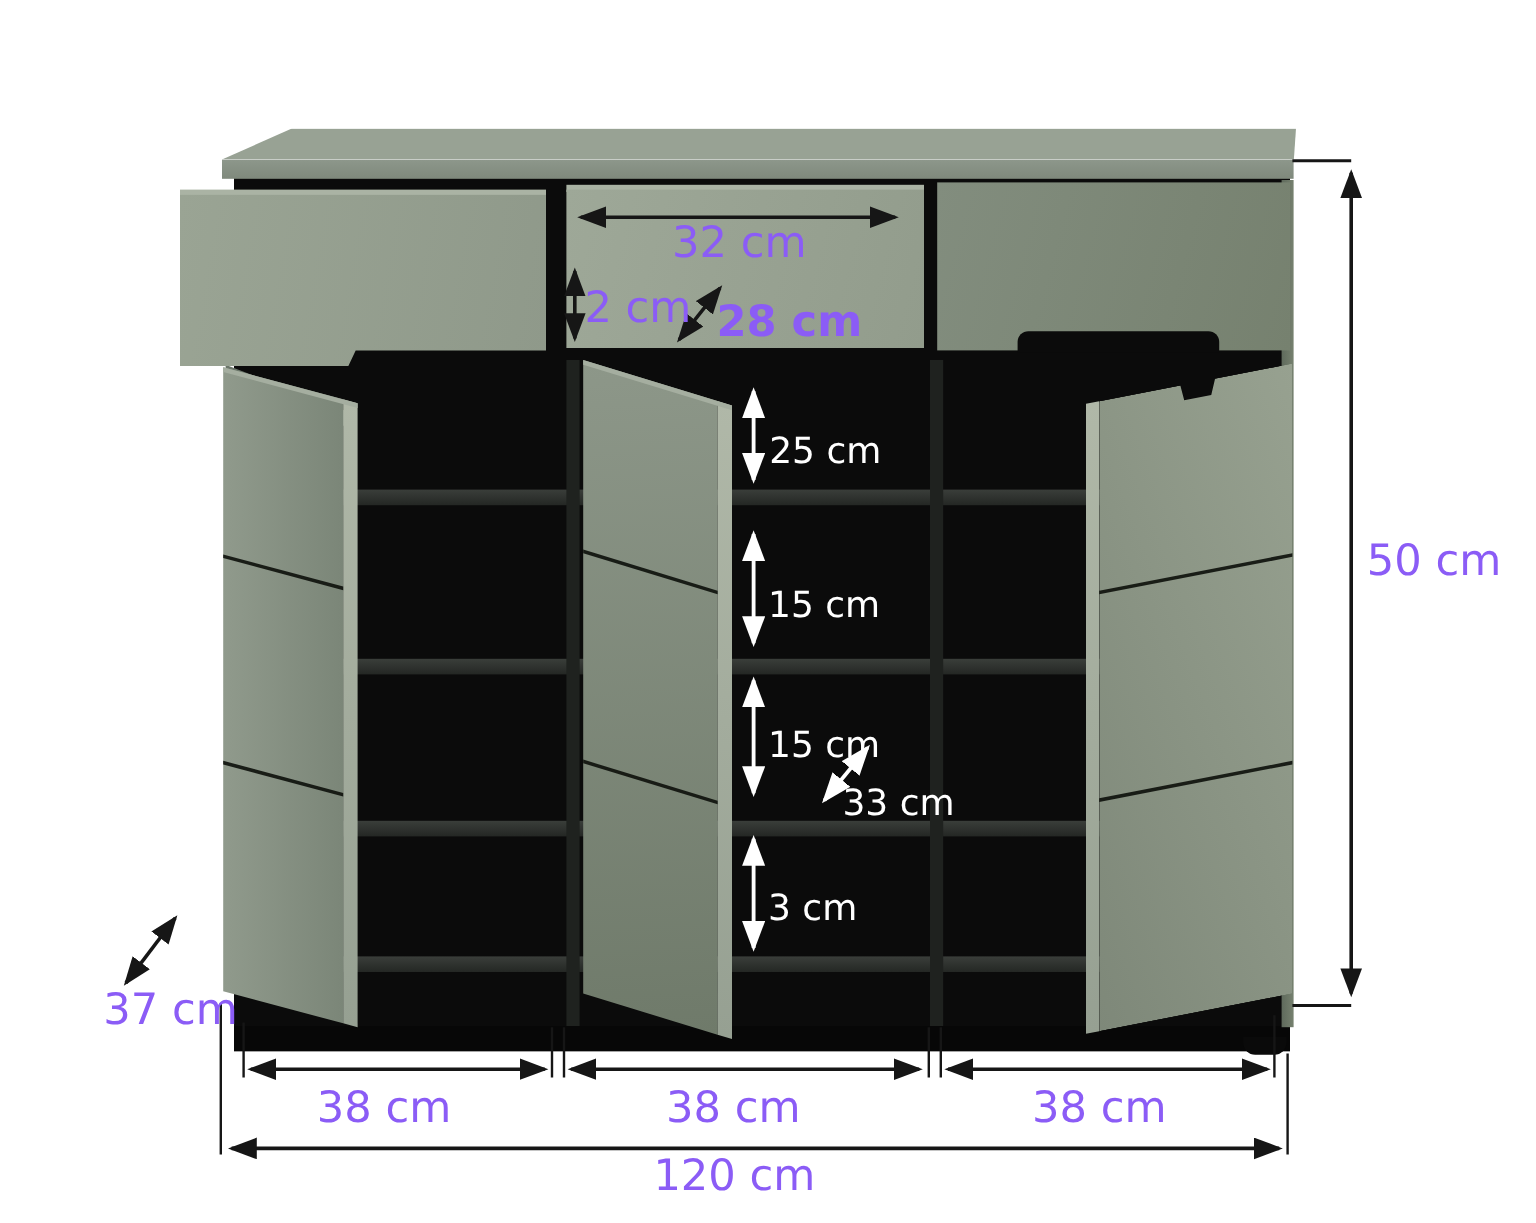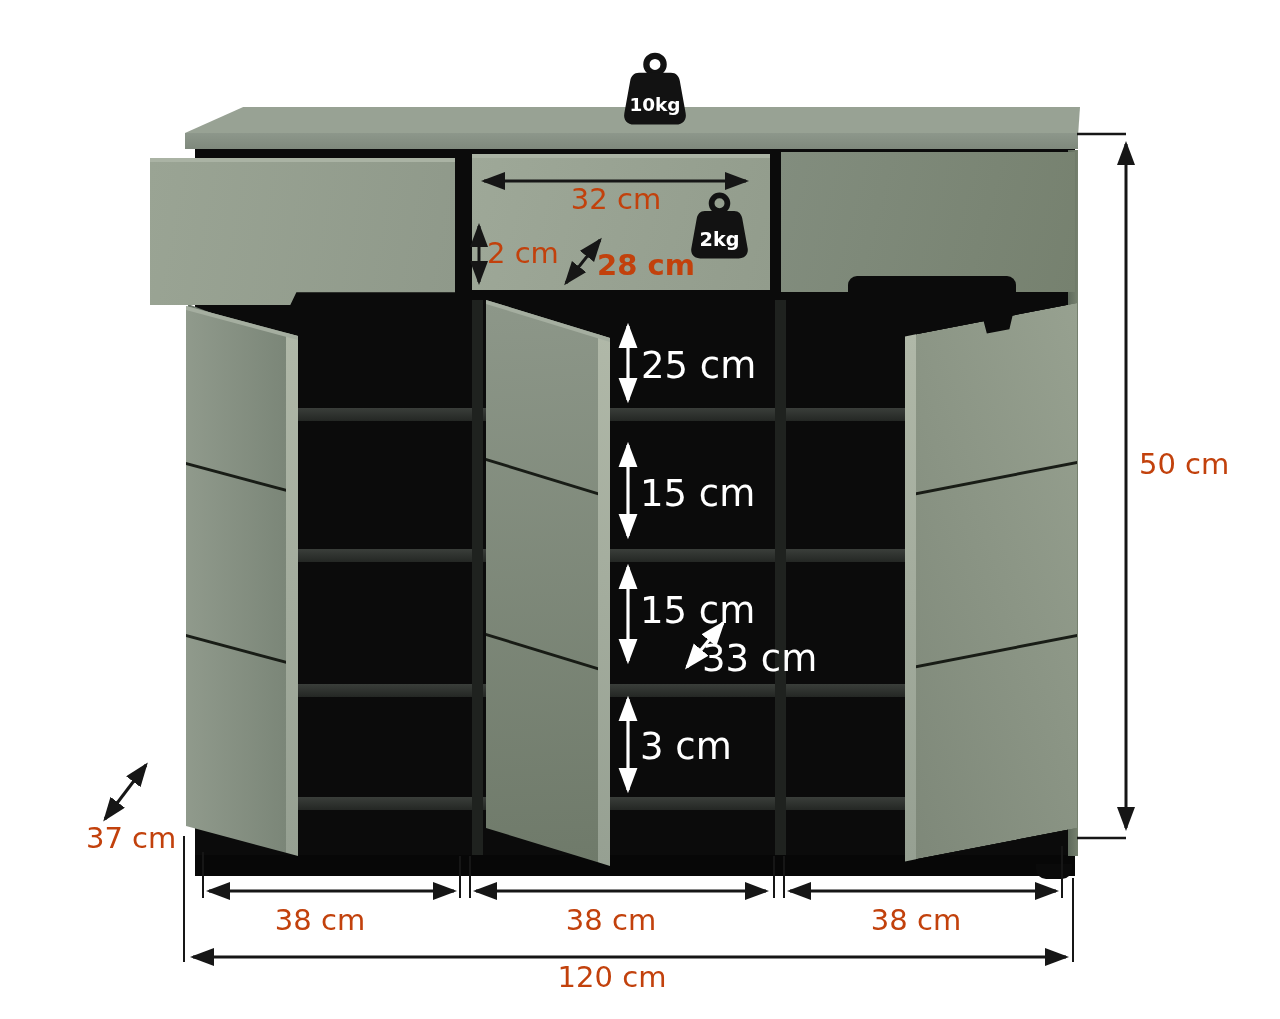--- a/index.html
+++ b/index.html
@@ -1,20 +1,20 @@
 <!DOCTYPE html>
 <html><head>
 <meta charset="utf-8">
 <style>
   html,body{margin:0;padding:0;background:#fff;}
   .stage{position:relative;width:1280px;height:1019px;background:#ffffff;overflow:hidden;
          font-family:"DejaVu Sans","Liberation Sans",sans-serif;}
   .abs{position:absolute;}
-  .dim-label{position:absolute;font-size:29px;color:#c2410c;white-space:nowrap;line-height:1;}
-  .dim-label.white{color:#ffffff;font-size:37px;}
+  .dim-label{position:absolute;font-size:36px;color:#8b5cf6;white-space:nowrap;line-height:1;}
+  .dim-label.white{color:#ffffff;font-size:30px;margin-top:15px;}
   .dim-label.ctr{transform:translateX(-50%);}
   .groove{position:absolute;left:0;height:3px;background:rgba(15,18,13,.92);}
   svg{display:block;}
 </style>
 </head>
 <body>
 
 <div class="stage">
 
   <div class="abs" style="left:195px;top:148px;width:880px;height:728px;background:#0b0b0b;"></div>
@@ -64,35 +64,21 @@
     <div class="abs" style="left:11px;top:0;width:161px;height:100%;background:linear-gradient(250deg,#97a190,#7e8879);
                 clip-path:polygon(0 0,42% 0,44% 13px,58% 13px,60% 0,100% 0,100% 100%,0 100%);"></div>
     <div class="groove" style="top:30%;left:11px;width:161px;"></div>
     <div class="groove" style="top:63%;left:11px;width:161px;"></div>
   </div>
 
   <div class="abs" style="left:185px;top:107px;width:895px;height:26px;background:#98a294;
               clip-path:polygon(6.5% 0,100% 0,99.8% 100%,0 100%);"></div>
   <div class="abs" style="left:185px;top:133px;width:893px;height:16px;background:linear-gradient(#8d978b,#7f897c);"></div>
 
-  <div class="abs" style="left:613px;top:51px;width:84px;height:84px;">
-    <svg width="84" height="84" viewBox="0 0 100 100">
-      <path fill="#121212" fill-rule="evenodd" d="M36,16 a14,14 0 1,0 28,0 a14,14 0 1,0 -28,0 M43.5,16 a6.5,6.5 0 1,1 13,0 a6.5,6.5 0 1,1 -13,0"></path>
-      <path fill="#121212" d="M31 26 L69 26 C75 26 78.5 30 79.5 35.5 L86.5 74 C88 82 83 87.5 75 87.5 L25 87.5 C17 87.5 12 82 13.5 74 L20.5 35.5 C21.5 30 25 26 31 26 Z"></path>
-      <text x="50" y="71" text-anchor="middle" font-size="22" font-weight="bold" fill="#ffffff">10kg</text>
-    </svg>
-  </div>
 
-  <div class="abs" style="left:681px;top:187px;width:77px;height:85px;">
-    <svg width="77" height="85" viewBox="0 0 100 100">
-      <path fill="#121212" fill-rule="evenodd" d="M36,16 a14,14 0 1,0 28,0 a14,14 0 1,0 -28,0 M43.5,16 a6.5,6.5 0 1,1 13,0 a6.5,6.5 0 1,1 -13,0"></path>
-      <path fill="#121212" d="M31 26 L69 26 C75 26 78.5 30 79.5 35.5 L86.5 74 C88 82 83 87.5 75 87.5 L25 87.5 C17 87.5 12 82 13.5 74 L20.5 35.5 C21.5 30 25 26 31 26 Z"></path>
-      <text x="50" y="72" text-anchor="middle" font-size="25" font-weight="bold" fill="#ffffff">2kg</text>
-    </svg>
-  </div>
 
 
   <svg class="abs" style="left:0;top:0;pointer-events:none;" width="1280" height="1019" viewBox="0 0 1280 1019">
     <defs>
       <marker id="ab" markerWidth="9" markerHeight="7" refX="7" refY="3" orient="auto-start-reverse" markerUnits="strokeWidth">
         <path d="M0,0 L8,3 L0,6 Z" fill="#161616"></path>
       </marker>
       <marker id="aw" markerWidth="9" markerHeight="7" refX="7" refY="3" orient="auto-start-reverse" markerUnits="strokeWidth">
         <path d="M0,0 L8,3 L0,6 Z" fill="#ffffff"></path>
       </marker>

